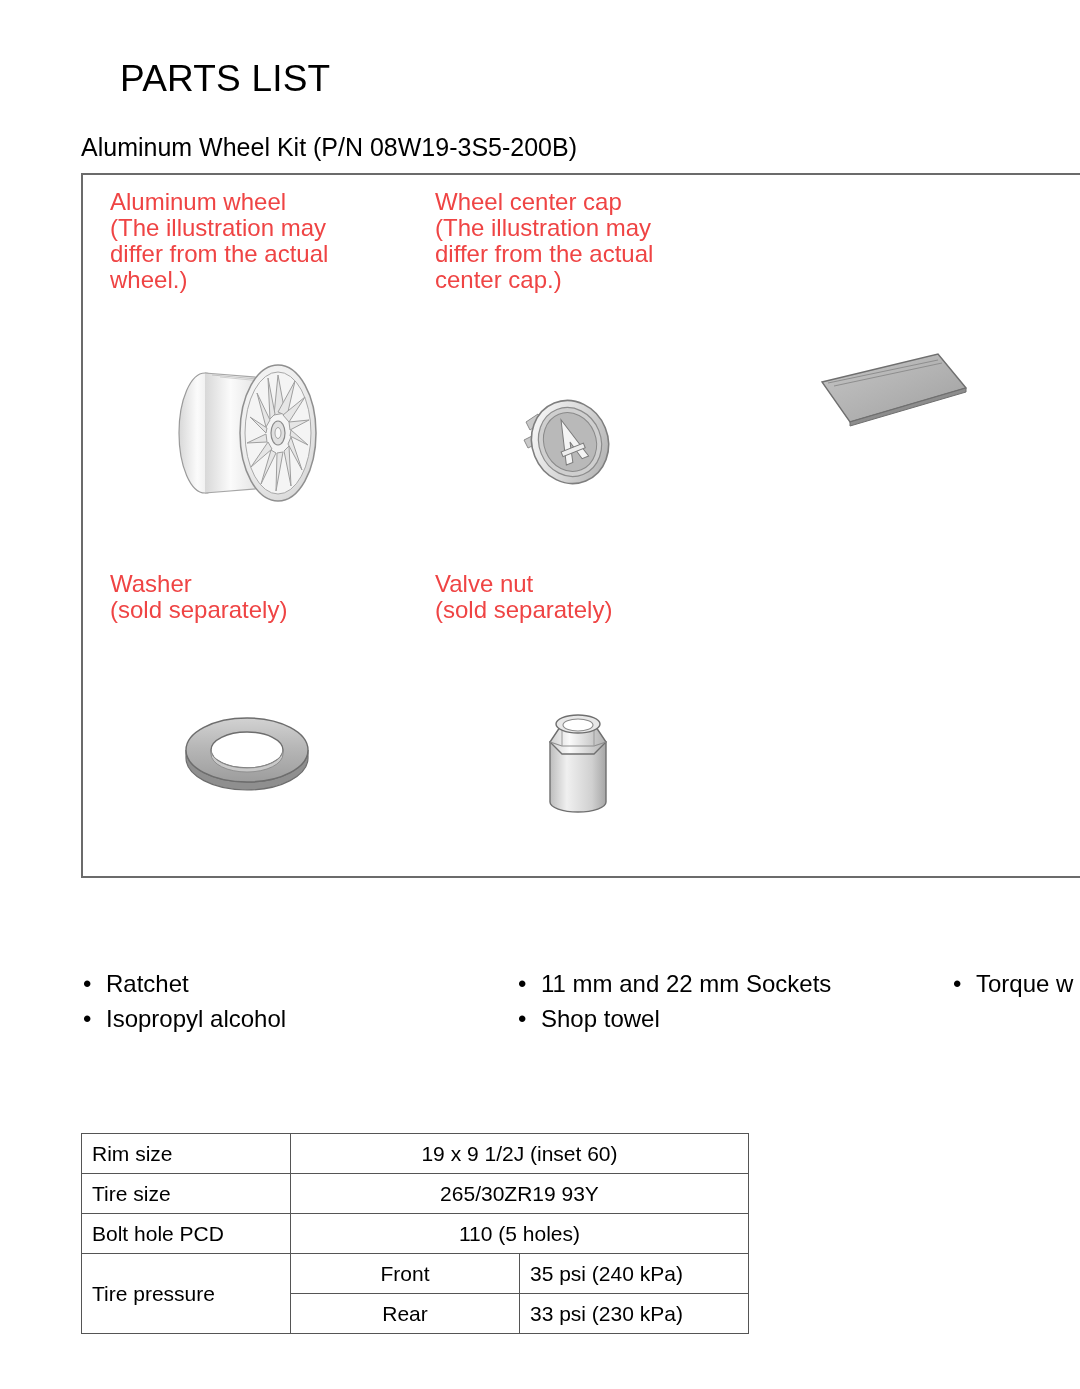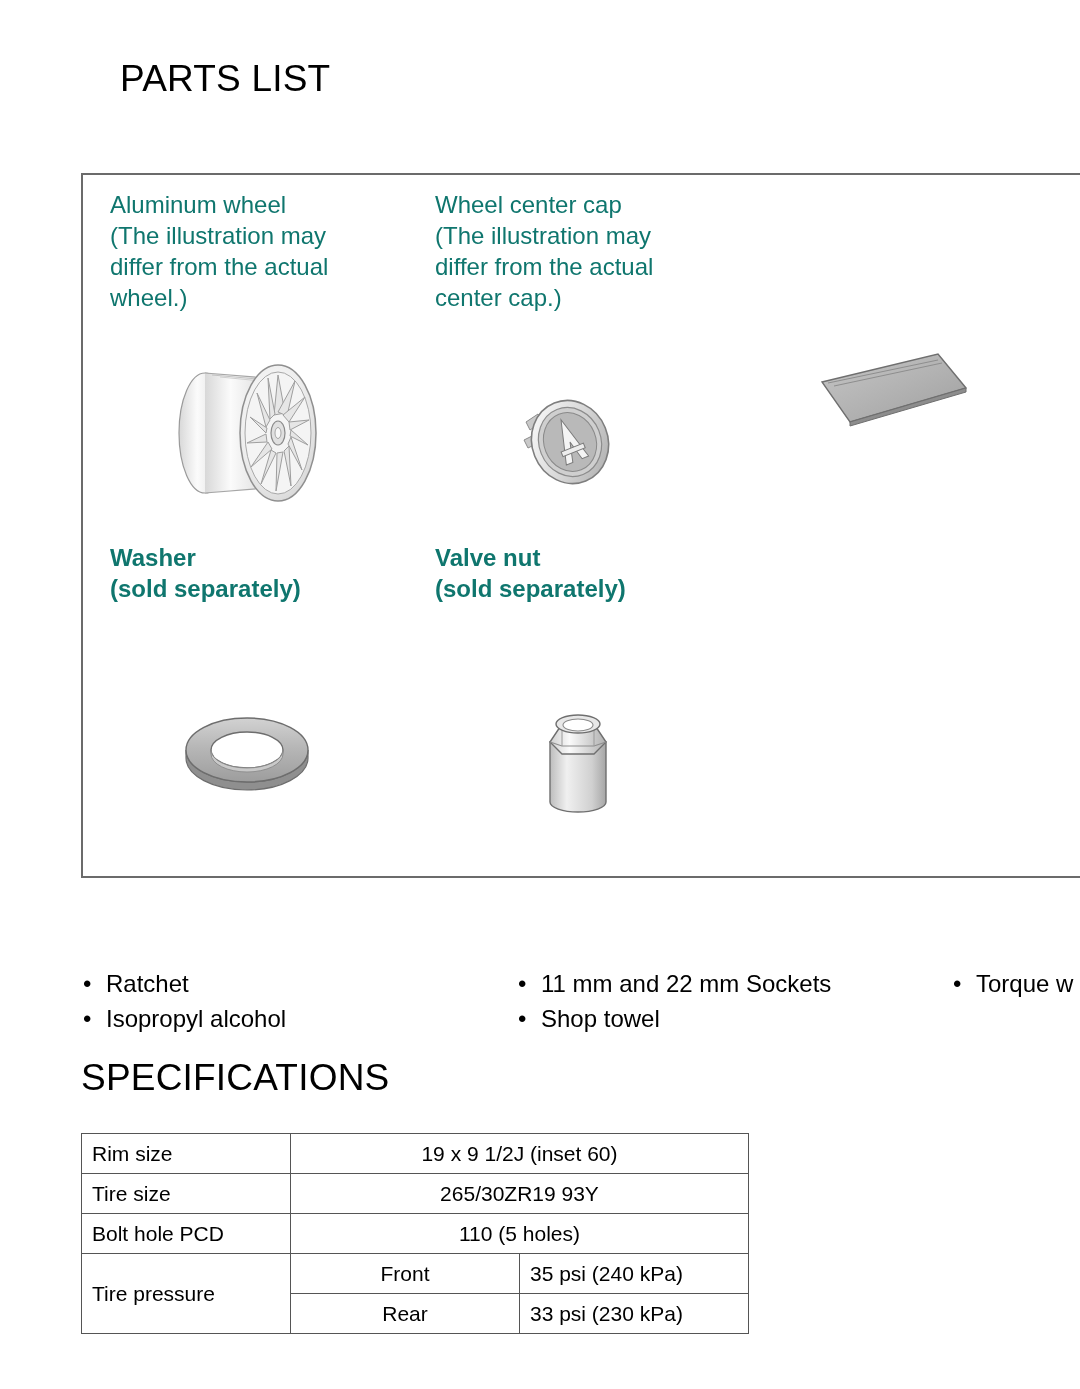--- a/index.html
+++ b/index.html
@@ -57,32 +57,32 @@
     border: 2px solid #6b6b6b;
     box-sizing: border-box;
     background: #fff;
   }
 
   .part-cell {
     position: absolute;
   }
   .part-label {
     font-size: 24px;
-    line-height: 31px;
+    line-height: 26px;
     white-space: pre-line;
-    color: #0f766e;
+    color: #ef4444;
   }
 
   
   .col1 { left: 110px; }
   .col2 { left: 435px; }
   .col3 { left: 763px; }
 
   .row1 { top: 189px; }
-  .row2 { top: 542px; font-weight: bold; }
+  .row2 { top: 571px; }
 
   
   .art {
     position: absolute;
   }
 
   
   .tool-col {
     position: absolute;
     top: 966px;
@@ -128,20 +128,21 @@
   td.sub { text-align: center; width: 211px; }
   td.subval { width: 248px; }
 </style>
 </head>
 <body>
 
 <div class="page">
 
   <div class="section-title" id="parts-list-title">PARTS LIST</div>
 
+  <div class="kit-subtitle">Aluminum Wheel Kit  (P/N 08W19-3S5-200B)</div>
 
   <div id="parts-box"></div>
 
   <div class="part-cell col1 row1">
     <div class="part-label">Aluminum wheel
 (The illustration may
 differ from the actual
 wheel.)</div>
   </div>
 
@@ -328,21 +329,20 @@
     </div>
   </div>
 
   <div class="tool-col" id="tool-col-3">
     <div class="tool-item">
       <span class="bullet">•</span>
       <span>Torque w</span>
     </div>
   </div>
 
-  <div class="section-title" id="specifications-title">SPECIFICATIONS</div>
 
   <table id="spec-table">
     <tbody>
       <tr>
         <td class="lbl">Rim size</td>
         <td class="val" colspan="2">19 x 9 1/2J (inset 60)</td>
       </tr>
       <tr>
         <td class="lbl">Tire size</td>
         <td class="val" colspan="2">265/30ZR19 93Y</td>

